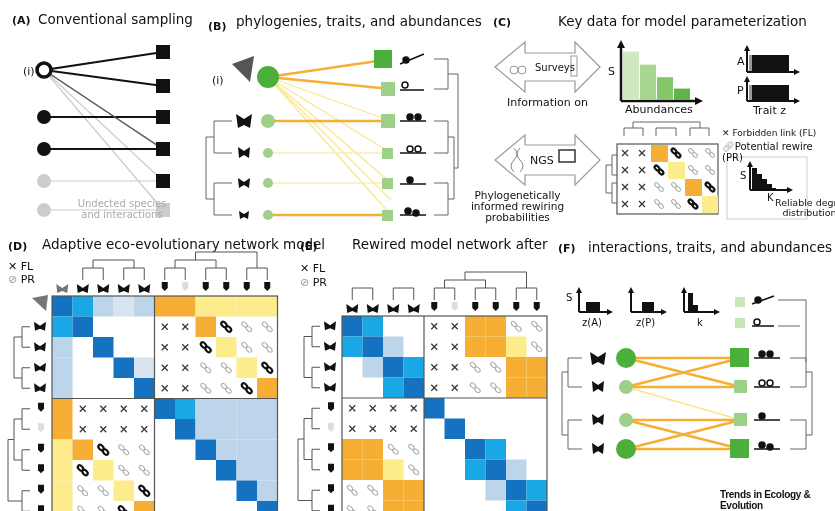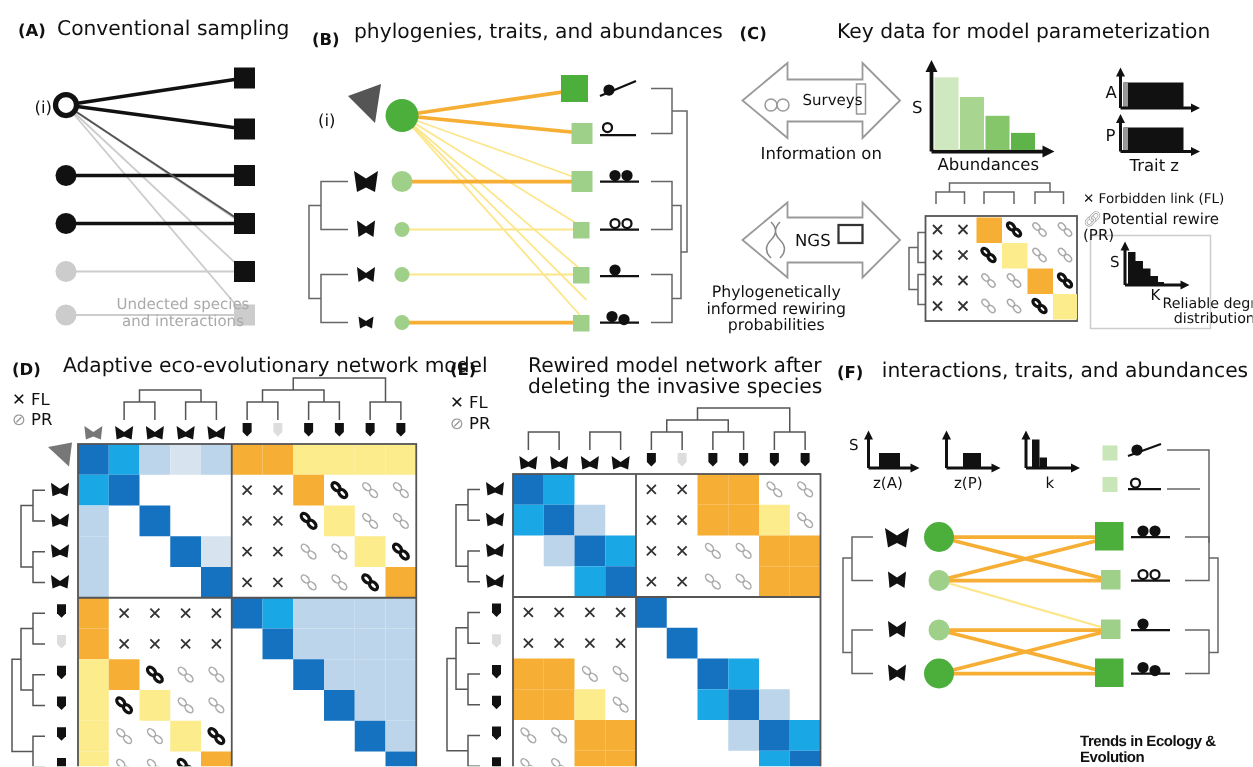--- a/index.html
+++ b/index.html
@@ -428,21 +428,20 @@
         <path d="M175,268 V260 H216 V268"></path>
         <path d="M195.5,260 V252 H257 V268"></path>
       </g>
     </svg>
 </div>
 
 <div>
   <div class="abs plabel" style="left:300px;top:240px;">(E)</div>
   <div class="abs ptitle" style="left:352px;top:237px;">
     <div>Rewired model network after</div>
-    <div>deleting the invasive species</div>
   </div>
   <div class="abs small" style="left:300px;top:263px;font-size:11px;"><span>✕ </span><span>FL</span></div>
   <div class="abs small" style="left:300px;top:277px;font-size:11px;"><span style="color:#999">⊘ </span><span>PR</span></div>
   <svg width="560" height="511" id="svg-e">
       <rect x="342" y="316" width="20.5" height="20.5" fill="#1472c0"></rect>
       <rect x="362.5" y="316" width="20.5" height="20.5" fill="#1aa7e6"></rect>
       <path d="M431.25,323.25 L437.25,329.25 M437.25,323.25 L431.25,329.25" stroke="#333" stroke-width="1.2"></path>
       <path d="M451.75,323.25 L457.75,329.25 M457.75,323.25 L451.75,329.25" stroke="#333" stroke-width="1.2"></path>
       <rect x="465" y="316" width="20.5" height="20.5" fill="#f6ae34"></rect>
       <rect x="485.5" y="316" width="20.5" height="20.5" fill="#f6ae34"></rect>

